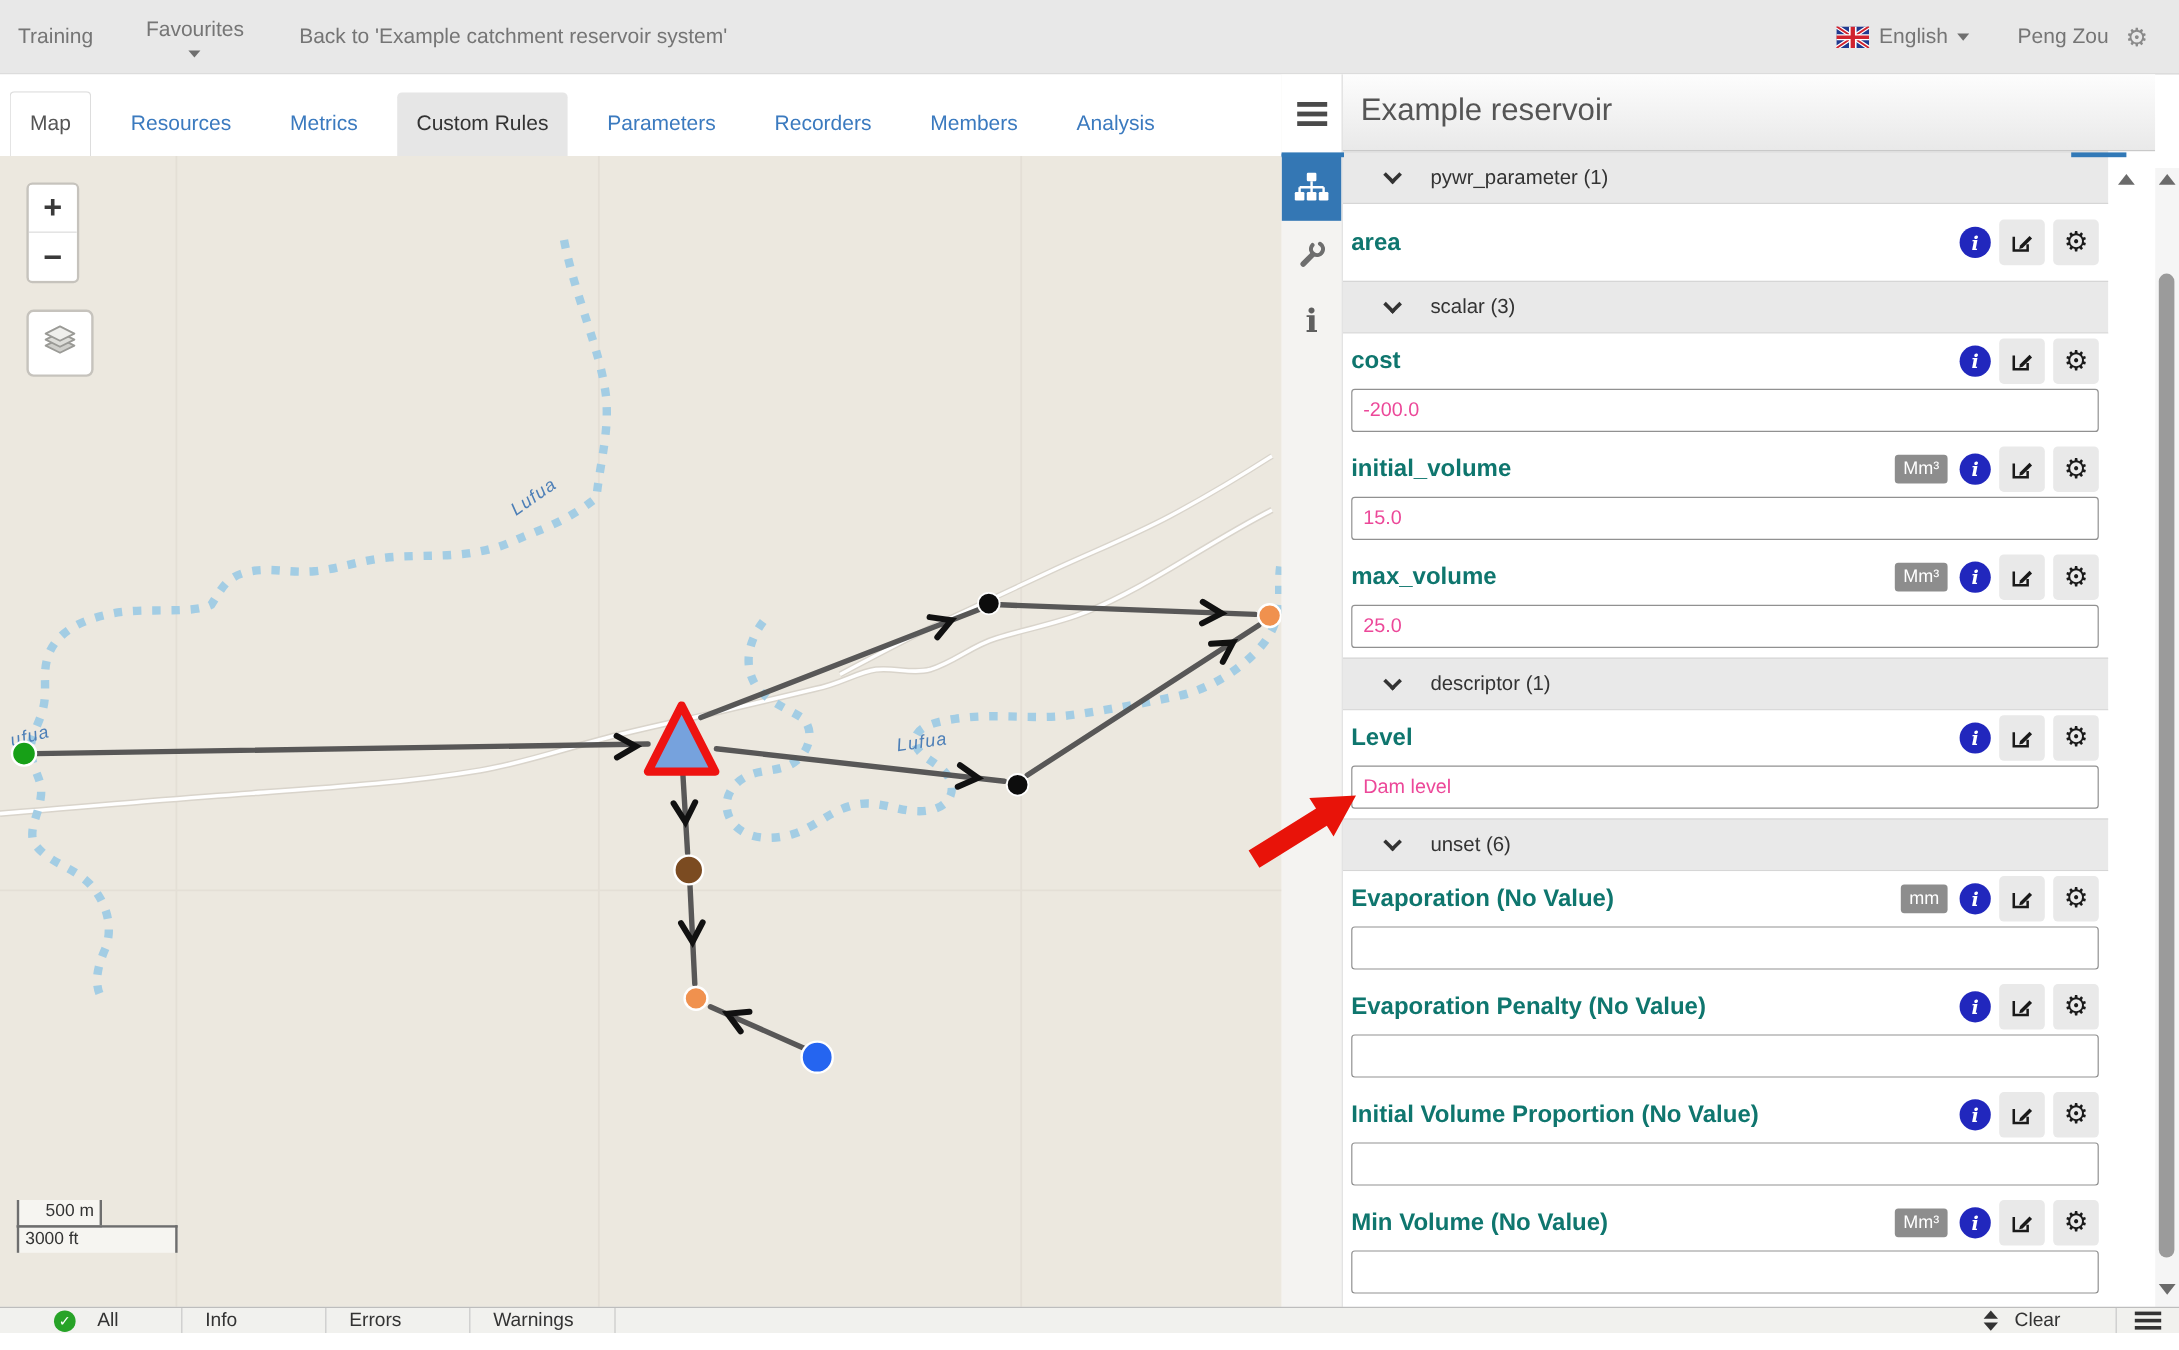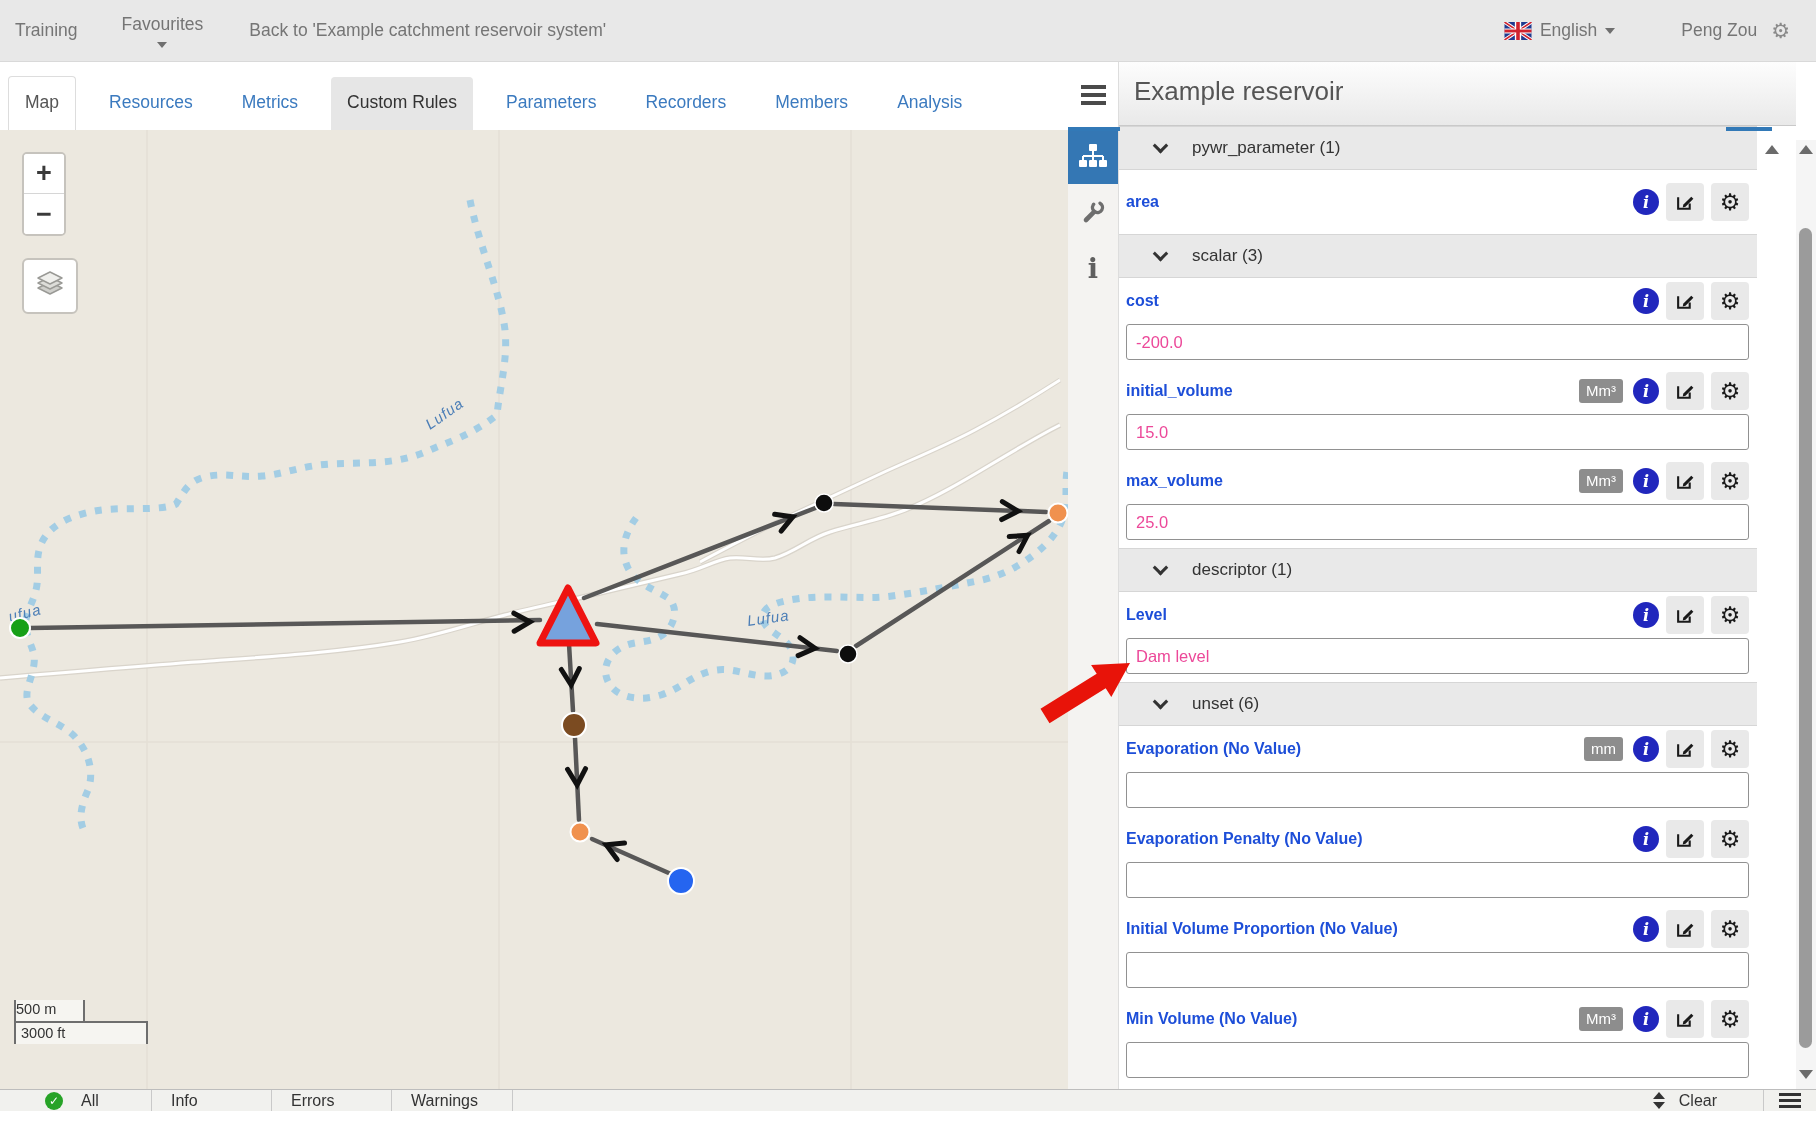--- a/index.html
+++ b/index.html
@@ -10,21 +10,21 @@
   .navbar { position:absolute; left:0; top:0; width:1816px; height:62px;
     background:#e8e8e8; border-bottom:1px solid #d9d9d9;
     display:flex; align-items:center; font-size:17.5px; color:#757575; }
   .nav-item { color:#757575; cursor:pointer; white-space:nowrap; }
   .nav-training { margin-left:15px; }
   .nav-fav { margin-left:44px; display:flex; align-items:center; gap:7px;flex-direction:column; }
   .nav-back { margin-left:46px; }
   .nav-right { margin-left:auto; display:flex; align-items:center; padding-right:26px; gap:8px; }
   .caret { width:0; height:0; border-left:5px solid transparent; border-right:5px solid transparent; border-top:6px solid #6f6f6f; display:inline-block; }
   .flag { width:28px; height:18px; display:inline-block; }
-  .nav-user { margin-left:58px; }
+  .nav-user { margin-left:32px; }
   .nav-gear { font-size:21px; color:#8a8a8a; margin-left:6px; font-family:"DejaVu Sans",sans-serif; }
 
   
   .tabrow { position:absolute; left:0; top:62px; width:1118px; height:68px; background:#fff; overflow:hidden; }
   .tabs-left { display:flex; align-items:flex-end; height:68px; padding-left:8px; width:1068px; overflow:hidden; }
   .tab { font-size:17.5px; padding:15px 16px 17px 16px; margin-right:17px; color:#3b7abf; cursor:pointer; white-space:nowrap; }
   .tab.active { background:#fff; border:1px solid #ddd; border-bottom:none; border-radius:4px 4px 0 0; color:#555; }
   .tab.highlight { background:#e6e6e6; border-radius:4px 4px 0 0; color:#333; }
 
   
@@ -42,40 +42,40 @@
   .map { position:absolute; left:0; top:130px; width:1068px; height:973px; background:#ece8df; overflow:hidden; }
   .map svg.basemap { position:absolute; left:0; top:0; }
   .zoomctl { position:absolute; left:22px; top:22px; width:44px; background:#fff;
     border:2px solid #c6c3bd; border-radius:5px; overflow:hidden; z-index:5; }
   .zoomctl .zbtn { width:40px; height:40px; display:flex; align-items:center; justify-content:center;
     font-size:27px; font-weight:bold; color:#3a3a3a; cursor:pointer; background:#fff; }
   .zoomctl .zbtn:first-child { border-bottom:1px solid #d6d6d6; }
   .layersctl { position:absolute; left:22px; top:128px; width:56px; height:56px; background:#fff;
     border:2px solid #c6c3bd; border-radius:6px; display:flex; align-items:center; justify-content:center; cursor:pointer; z-index:5; }
   .scalebar { position:absolute; left:14px; top:870px; z-index:5; font-size:14.5px; color:#333; }
-  .scale-m { width:71px; height:23px; border:2px solid #6e6e6e; border-top:none; background:rgba(255,255,255,0.55); padding:1px 0 0 0; }
+  .scale-m { width:71px; height:23px; border:2px solid #6e6e6e; border-top:none; background:rgba(255,255,255,0.55); padding:1px 0 0 22px; }
   .scale-ft { width:134px; height:23px; border:2px solid #6e6e6e; border-bottom:none; margin-top:-2px; background:rgba(255,255,255,0.55); padding:2px 0 0 5px; }
 
   
   .red-arrow { position:absolute; left:1030px; top:650px; z-index:50; }
 
   
   .panel { position:absolute; left:1118px; top:62px; width:678px; height:1041px; background:#fff; border-left:1px solid #ddd; overflow:hidden; }
   .panel-header { height:64px; background:linear-gradient(#fdfdfd,#e9e9e9); border-bottom:1px solid #c9c9c9; }
   .panel-title { font-size:26px; color:#555; padding:14px 0 0 15px; }
   .panel-body { width:638px; overflow:hidden; }
   .section-bar { height:44px; background:#e9e9e9; border-top:1px solid #d6d6d6; border-bottom:1px solid #d6d6d6;
     display:flex; align-items:center; cursor:pointer; }
   .section-bar + .section-bar, .p-input + .section-bar { margin-top:4px; }
   .chev { width:11px; height:11px; border-right:3px solid #333; border-bottom:3px solid #333;
     transform:rotate(45deg) translate(-2px,-2px); margin-left:36px; }
   .sec-label { margin-left:26px; font-size:17px; color:#333; }
   .label-row { height:46px; display:flex; align-items:center; padding:0 8px 0 7px; background:#fff; }
   .label-row.tall { height:64px; }
-  .p-label { font-size:16px; font-weight:bold; color:#1d4ed8; }
+  .p-label { font-size:20px; font-weight:bold; color:#0f766e; }
   .controls { margin-left:auto; display:flex; align-items:center; gap:7px; }
   .badge { background:#8d8d8d; color:#fff; font-size:15px; padding:3px 7px 4px 7px; border-radius:3px; margin-right:3px; }
   .info-ic { width:26px; height:26px; border-radius:50%; background:#2127bd; color:#fff;
     font-family:"DejaVu Serif",serif; font-weight:bold; font-size:16px; font-style:italic;
     display:flex; align-items:center; justify-content:center; cursor:pointer; }
   .icon-btn { width:38px; height:38px; background:#e9e9e9; border-radius:4px; display:flex;
     align-items:center; justify-content:center; cursor:pointer; color:#1a1a1a; }
   .icon-btn.gear { font-size:23px; font-family:"DejaVu Sans",sans-serif; }
   .p-input { display:block; width:623px; height:36px; margin:0 8px 8px 7px; border:1px solid #919191;
     border-radius:3px; font-size:16.5px; color:#ec4899; padding:0 9px; font-family:"Liberation Sans",sans-serif; background:#fff; }

